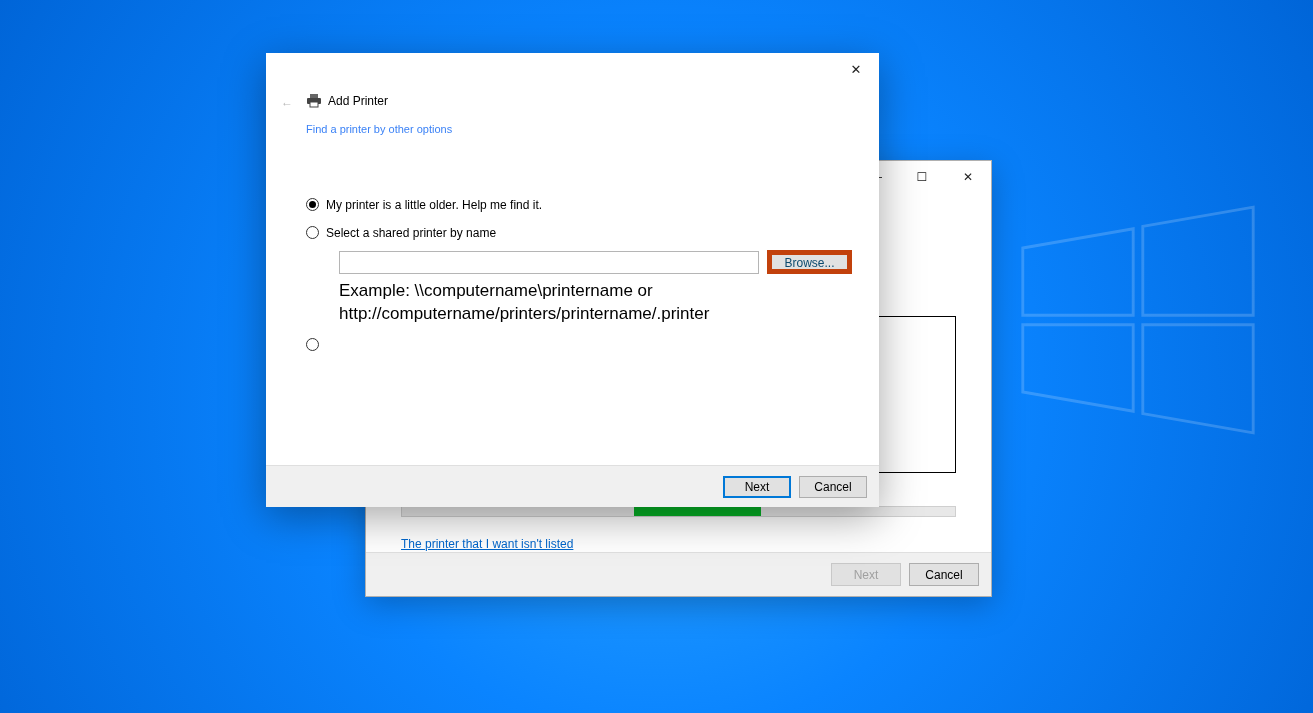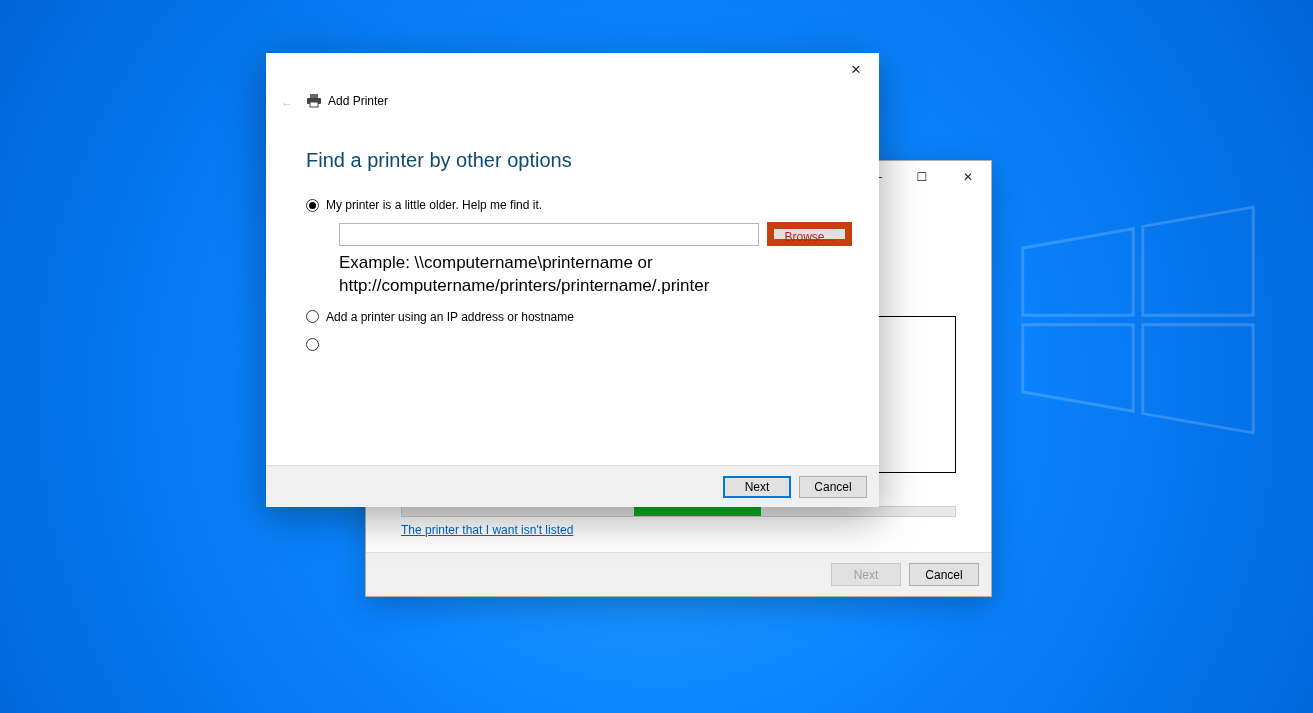--- a/index.html
+++ b/index.html
@@ -8,42 +8,42 @@
   .winlogo{position:absolute;right:55px;top:200px;width:240px;height:240px;opacity:.18;pointer-events:none;}
   .winlogo svg{width:100%;height:100%;}
 
   
   .back-window{position:absolute;left:365px;top:160px;width:625px;height:435px;background:#fff;border:1px solid #b0b0b0;box-shadow:0 8px 30px rgba(0,0,0,.25);}
   .bw-title{position:absolute;top:0;left:0;right:0;height:32px;display:flex;align-items:center;justify-content:flex-end;}
   .bw-ctrl{width:46px;height:30px;display:flex;align-items:center;justify-content:center;color:#222;}
   .bw-list-border{position:absolute;left:35px;top:155px;right:35px;height:155px;border:1px solid #000;background:#fff;}
   .bw-progress{position:absolute;left:35px;right:35px;top:345px;height:9px;background:#e8e8e8;border:1px solid #cfcfcf;}
   .bw-progress-fill{position:absolute;left:42%;top:0;bottom:0;width:23%;background:#06b025;}
-  .bw-link{position:absolute;left:35px;top:362px;color:#0066cc;text-decoration:underline;cursor:pointer;}
+  .bw-link{position:absolute;left:35px;top:376px;color:#0066cc;text-decoration:underline;cursor:pointer;}
   .bw-footer{position:absolute;left:0;right:0;bottom:0;height:44px;background:#f0f0f0;border-top:1px solid #dfdfdf;display:flex;align-items:center;justify-content:flex-end;gap:8px;padding:0 12px;box-sizing:border-box;}
   .bw-btn{min-width:70px;height:23px;border:1px solid #adadad;background:#e1e1e1;font:inherit;cursor:pointer;}
   .bw-btn:disabled{color:#a0a0a0;background:#e1e1e1;border-color:#c8c8c8;cursor:default;}
 
   
   .front-window{position:absolute;left:266px;top:53px;width:613px;height:454px;background:#fff;box-shadow:0 10px 40px rgba(0,0,0,.35);}
   .fw-title{position:absolute;top:0;left:0;right:0;height:32px;display:flex;align-items:center;justify-content:flex-end;}
   .fw-close{width:46px;height:30px;display:flex;align-items:center;justify-content:center;color:#222;font-size:13px;}
   .fw-nav{position:absolute;left:10px;top:38px;display:flex;align-items:center;gap:8px;}
   .fw-back{width:22px;height:22px;color:#b8b8b8;display:flex;align-items:center;justify-content:center;}
   .fw-nav-title{display:flex;align-items:flex-start;gap:6px;font-size:12px;}
-  .fw-heading{position:absolute;left:40px;top:96px;font-size:20px;color:#0c4a6e;}
+  .fw-heading{position:absolute;left:40px;top:70px;font-size:11px;color:#3b82f6;}
   .fw-content{position:absolute;left:40px;right:24px;top:145px;}
-  .opt{display:flex;align-items:center;gap:7px;margin-bottom:14px;font-size:12px;}
+  .opt{display:flex;gap:7px;margin-bottom:14px;font-size:12px;}
   .opt-sub{margin-left:33px;margin-top:-4px;margin-bottom:12px;}
   .radio{appearance:none;-webkit-appearance:none;width:13px;height:13px;border:1px solid #333;border-radius:50%;margin:0;display:inline-flex;align-items:center;justify-content:center;cursor:pointer;flex:0 0 auto;}
   .radio:checked::after{content:"";width:7px;height:7px;background:#000;border-radius:50%;display:block;}
   .shared-row{display:flex;gap:8px;align-items:center;}
   .shared-input{width:420px;height:23px;border:1px solid #7a7a7a;background:#fff;font:inherit;padding:0 4px;box-sizing:border-box;}
   .shared-input:disabled{background:#fff;border-color:#b5b5b5;}
-  .browse-btn{width:85px;height:24px;border:7px solid #c2410c;background:#e1e1e1;font:inherit;color:#b91c1c;}
+  .browse-btn{width:85px;height:24px;border:5px solid #c2410c;background:#e1e1e1;font:inherit;color:#0c4a6e;}
   .example{margin-top:6px;color:#000;font-size:17px;line-height:1.35;}
   .fw-footer{position:absolute;left:0;right:0;bottom:0;height:42px;background:#f0f0f0;border-top:1px solid #dfdfdf;display:flex;align-items:center;justify-content:flex-end;gap:8px;padding:0 12px;box-sizing:border-box;}
   .fw-btn{min-width:68px;height:22px;border:1px solid #adadad;background:#e1e1e1;font:inherit;cursor:pointer;}
   .fw-btn.primary{border:2px solid #0078d7;background:#e1e1e1;}
 </style>
 </head>
 <body>
 
 <div class="desktop">
 
@@ -103,35 +103,35 @@
       </div>
     </div>
     <div class="fw-heading">Find a printer by other options</div>
 
     <div class="fw-content">
       <label class="opt">
         <input type="radio" class="radio" name="opt" checked="" style="">
         <span>My printer is a little older. Help me find it.</span>
       </label>
 
+      <label class="opt">
+        <input type="radio" class="radio" name="opt" style="">
+        <span>Select a shared printer by name</span>
+      </label>
       <div class="opt-sub">
         <div class="shared-row">
           <input type="text" class="shared-input" disabled="" value="" style="">
           <button class="browse-btn" disabled="">Browse...</button>
         </div>
         <div class="example">
           <span>Example: \\computername\printername or</span><br>
           <span>http://computername/printers/printername/.printer</span>
         </div>
       </div>
 
-      <label class="opt">
-        <input type="radio" class="radio" name="opt" style="">
-        <span>Add a printer using an IP address or hostname</span>
-      </label>
 
       <label class="opt">
         <input type="radio" class="radio" name="opt" style="">
       </label>
 
     </div>
 
     <div class="fw-footer">
       <button class="fw-btn primary">Next</button>
       <button class="fw-btn">Cancel</button>

